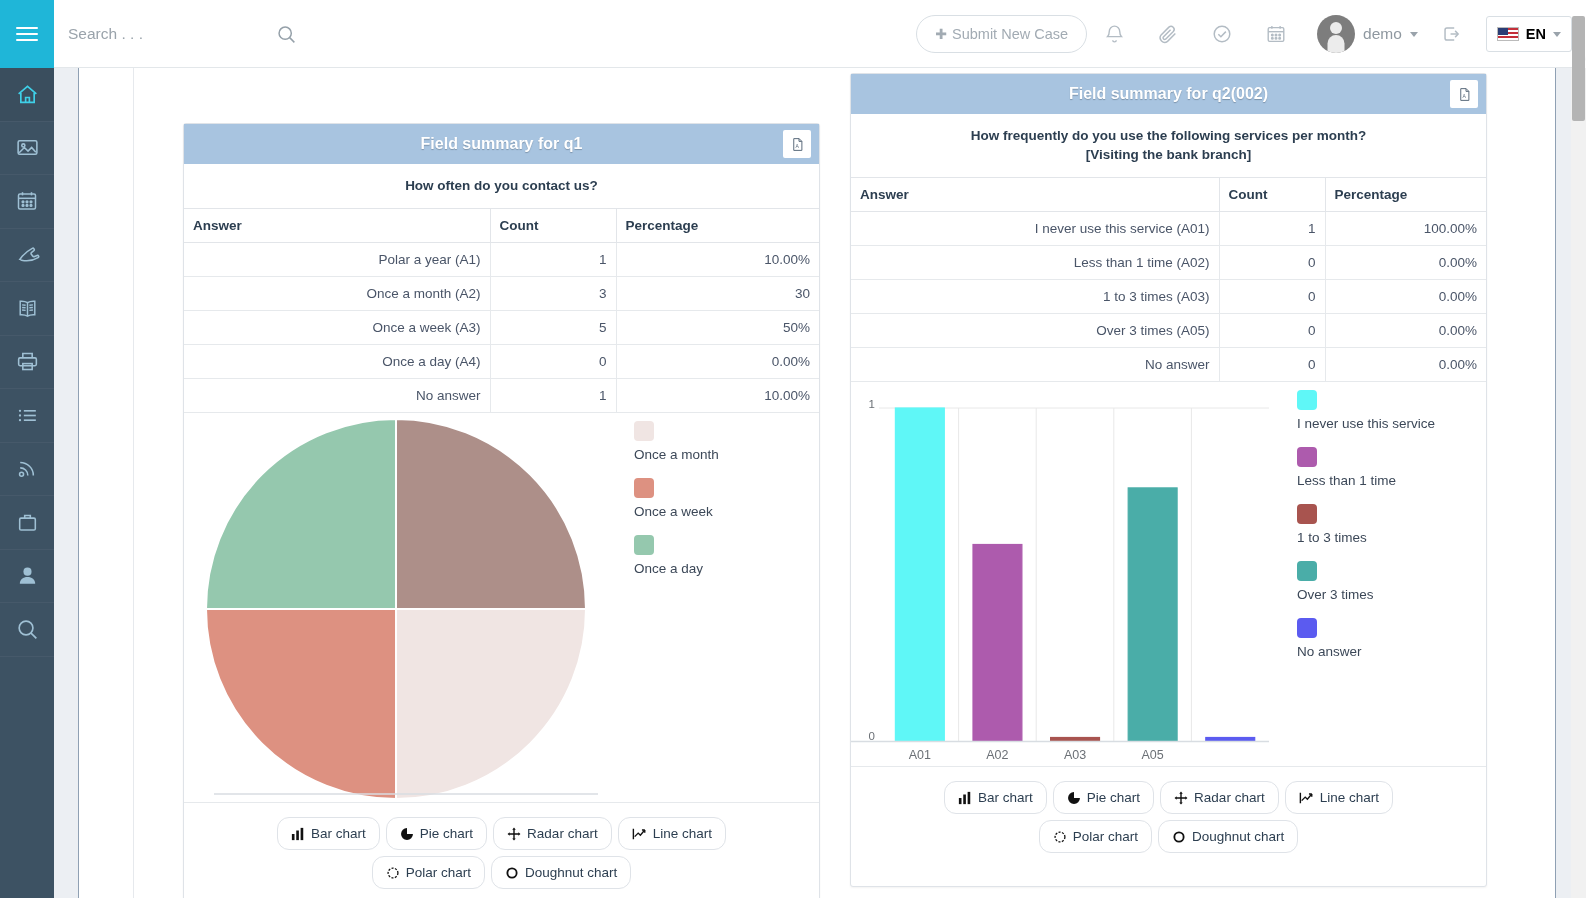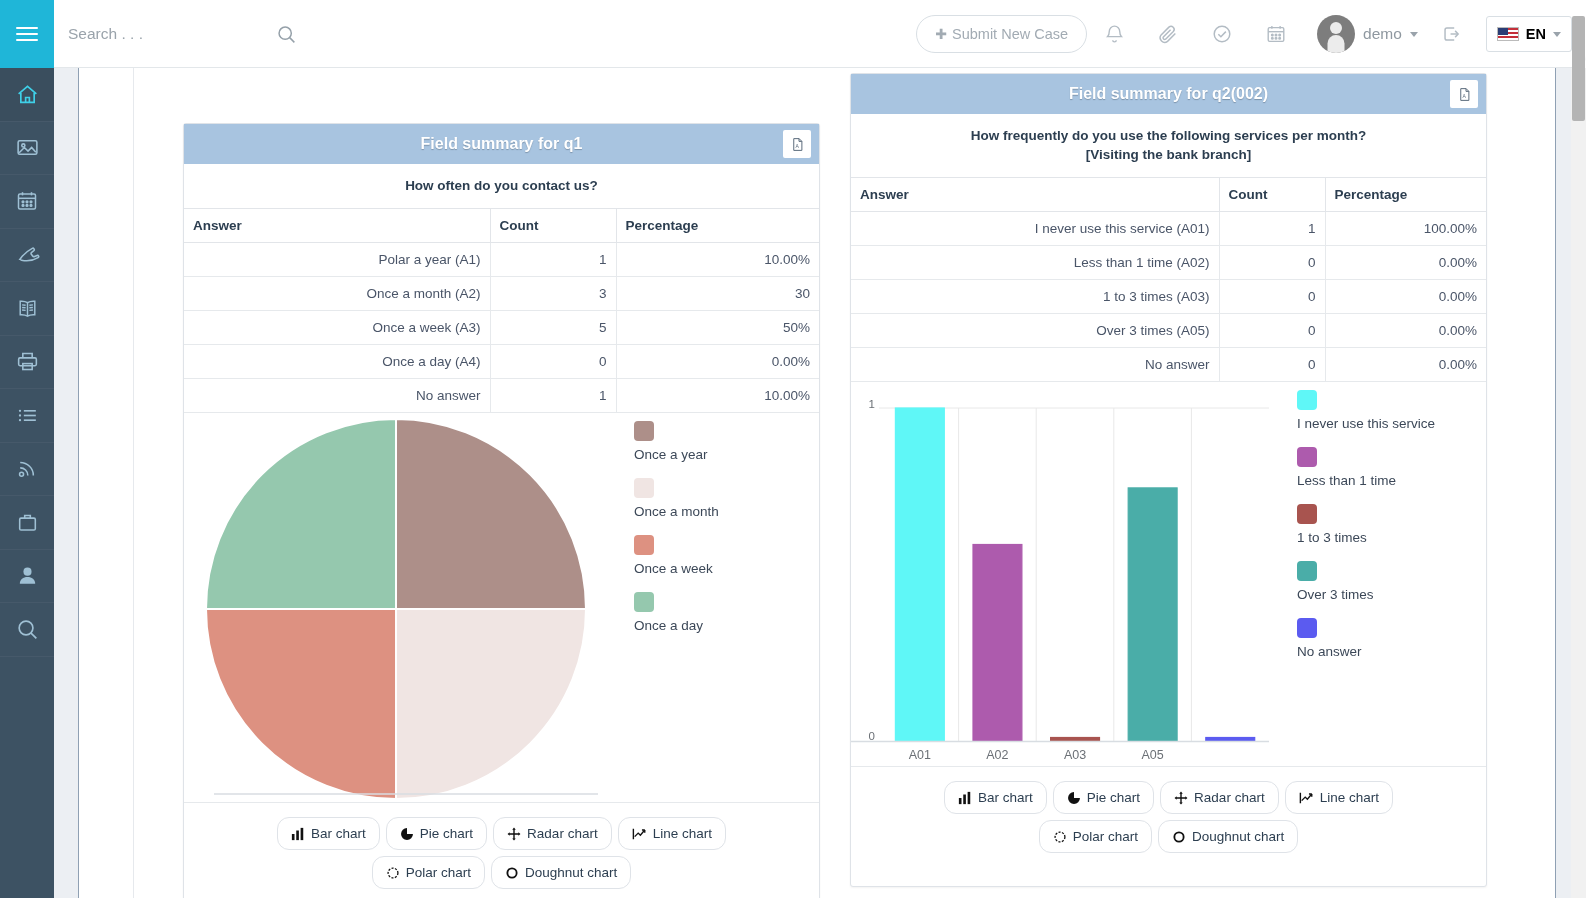--- a/index.html
+++ b/index.html
@@ -479,24 +479,20 @@
       <g transform="translate(190,190)">
         <path id="pie-s0" d="M0 0 L0.00 -190.00 A190 190 0 0 1 190.00 0.00 Z" stroke="#ffffff" stroke-width="2" fill="#ad8f89"></path>
         <path id="pie-s1" d="M0 0 L190.00 0.00 A190 190 0 0 1 0.00 190.00 Z" stroke="#ffffff" stroke-width="2" fill="#f0e5e3"></path>
         <path id="pie-s2" d="M0 0 L0.00 190.00 A190 190 0 0 1 -190.00 0.00 Z" stroke="#ffffff" stroke-width="2" fill="#dd9181"></path>
         <path id="pie-s3" d="M0 0 L-190.00 0.00 A190 190 0 0 1 -0.00 -190.00 Z" stroke="#ffffff" stroke-width="2" fill="#95c8ae"></path>
       </g>
       <line x1="8" y1="375" x2="392" y2="375" stroke="#d8dde2" stroke-width="1.4"></line>
     </svg>
 
     <div class="legend-col" id="pie-legend">
-      <div class="legend-item">
-        <span class="legend-swatch" id="pl-s0" style="background: rgb(173, 143, 137);"></span>
-        <span class="legend-label">Once a year</span>
-      </div>
       <div class="legend-item">
         <span class="legend-swatch" id="pl-s1" style="background: rgb(240, 229, 227);"></span>
         <span class="legend-label">Once a month</span>
       </div>
       <div class="legend-item">
         <span class="legend-swatch" id="pl-s2" style="background: rgb(221, 145, 129);"></span>
         <span class="legend-label">Once a week</span>
       </div>
       <div class="legend-item">
         <span class="legend-swatch" id="pl-s3" style="background: rgb(149, 200, 174);"></span>

